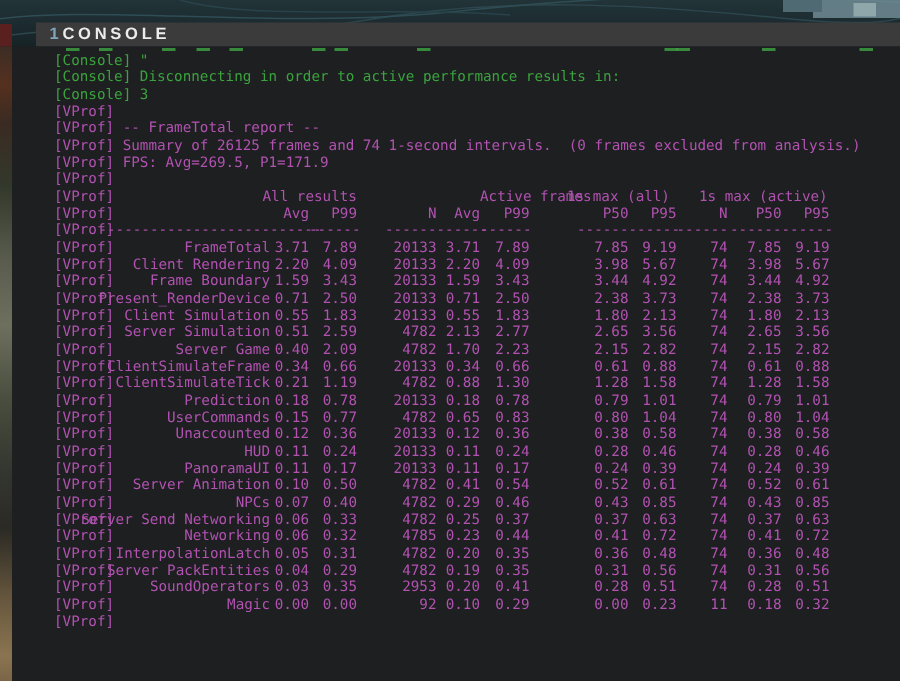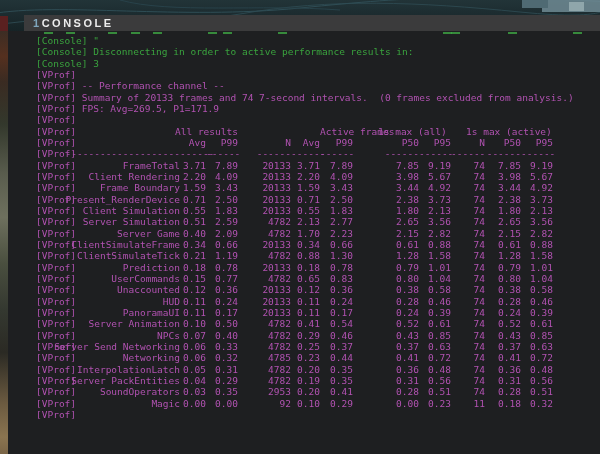--- a/index.html
+++ b/index.html
@@ -61,22 +61,22 @@
   <span class="tab-text"><span class="tab-num">1</span><span class="tab-title">CONSOLE</span></span>
 </div>
 
 <div class="console-body">
   <div class="frag"></div>
   <div class="lines">
       <div class="line green plain"><span class="">[Console]</span><span class=""> "</span></div>
       <div class="line green plain"><span class="">[Console]</span><span class=""> Disconnecting in order to active performance results in:</span></div>
       <div class="line green plain"><span class="">[Console]</span><span class=""> 3</span></div>
       <div class="line magenta plain"><span class="">[VProf]</span><span class=""> </span></div>
-      <div class="line magenta plain"><span class="">[VProf]</span><span class=""> -- Performance channel --</span></div>
-      <div class="line magenta plain"><span class="">[VProf]</span><span class=""> Summary of 20133 frames and 74 7-second intervals.  (0 frames excluded from analysis.)</span></div>
+      <div class="line magenta plain"><span class="">[VProf]</span><span class=""> -- FrameTotal report --</span></div>
+      <div class="line magenta plain"><span class="">[VProf]</span><span class=""> Summary of 26125 frames and 74 1-second intervals.  (0 frames excluded from analysis.)</span></div>
       <div class="line magenta plain"><span class="">[VProf]</span><span class=""> FPS: Avg=269.5, P1=171.9</span></div>
       <div class="line magenta plain"><span class="">[VProf]</span><span class=""> </span></div>
       <div class="line magenta"><span class="prefix-abs">[VProf]</span><span class="ghdr" style="left: 167px;">All results</span><span class="ghdr" style="left: 268px; margin-left: 44px;">Active frames</span><span class="ghdr" style="left: 370px;">1s max (all)</span><span class="ghdr" style="left: 458px;">1s max (active)</span></div>
       <div class="line magenta"><span class="prefix-abs">[VProf]</span><span class="cells"><span class="cell" style="width: 144px;"></span><span class="cell" style="width: 26px;">Avg</span><span class="cell" style="width: 32px;">P99</span><span class="cell" style="width: 53px;">N</span><span class="cell" style="width: 29px;">Avg</span><span class="cell" style="width: 33px;">P99</span><span class="cell" style="width: 66px;">P50</span><span class="cell" style="width: 32px;">P95</span><span class="cell" style="width: 34px;">N</span><span class="cell" style="width: 36px;">P50</span><span class="cell" style="width: 32px;">P95</span></span></div>
       <div class="line magenta"><span class="prefix-abs">[VProf]</span><span class="cells"><span class="cell" style="width: 144px;">--------------------</span><span class="cell" style="width: 26px;">------</span><span class="cell" style="width: 32px;">------</span><span class="cell" style="width: 53px;">------</span><span class="cell" style="width: 29px;">------</span><span class="cell" style="width: 33px;">------</span><span class="cell" style="width: 66px;">------</span><span class="cell" style="width: 32px;">------</span><span class="cell" style="width: 34px;">------</span><span class="cell" style="width: 36px;">------</span><span class="cell" style="width: 32px;">------</span></span></div>
       <div class="line magenta"><span class="prefix-abs">[VProf]</span><span class="cells"><span class="cell" style="width: 144px;">FrameTotal</span><span class="cell" style="width: 26px;">3.71</span><span class="cell" style="width: 32px;">7.89</span><span class="cell" style="width: 53px;">20133</span><span class="cell" style="width: 29px;">3.71</span><span class="cell" style="width: 33px;">7.89</span><span class="cell" style="width: 66px;">7.85</span><span class="cell" style="width: 32px;">9.19</span><span class="cell" style="width: 34px;">74</span><span class="cell" style="width: 36px;">7.85</span><span class="cell" style="width: 32px;">9.19</span></span></div>
       <div class="line magenta"><span class="prefix-abs">[VProf]</span><span class="cells"><span class="cell" style="width: 144px;">Client Rendering</span><span class="cell" style="width: 26px;">2.20</span><span class="cell" style="width: 32px;">4.09</span><span class="cell" style="width: 53px;">20133</span><span class="cell" style="width: 29px;">2.20</span><span class="cell" style="width: 33px;">4.09</span><span class="cell" style="width: 66px;">3.98</span><span class="cell" style="width: 32px;">5.67</span><span class="cell" style="width: 34px;">74</span><span class="cell" style="width: 36px;">3.98</span><span class="cell" style="width: 32px;">5.67</span></span></div>
       <div class="line magenta"><span class="prefix-abs">[VProf]</span><span class="cells"><span class="cell" style="width: 144px;">Frame Boundary</span><span class="cell" style="width: 26px;">1.59</span><span class="cell" style="width: 32px;">3.43</span><span class="cell" style="width: 53px;">20133</span><span class="cell" style="width: 29px;">1.59</span><span class="cell" style="width: 33px;">3.43</span><span class="cell" style="width: 66px;">3.44</span><span class="cell" style="width: 32px;">4.92</span><span class="cell" style="width: 34px;">74</span><span class="cell" style="width: 36px;">3.44</span><span class="cell" style="width: 32px;">4.92</span></span></div>
       <div class="line magenta"><span class="prefix-abs">[VProf]</span><span class="cells"><span class="cell" style="width: 144px;">Present_RenderDevice</span><span class="cell" style="width: 26px;">0.71</span><span class="cell" style="width: 32px;">2.50</span><span class="cell" style="width: 53px;">20133</span><span class="cell" style="width: 29px;">0.71</span><span class="cell" style="width: 33px;">2.50</span><span class="cell" style="width: 66px;">2.38</span><span class="cell" style="width: 32px;">3.73</span><span class="cell" style="width: 34px;">74</span><span class="cell" style="width: 36px;">2.38</span><span class="cell" style="width: 32px;">3.73</span></span></div>
       <div class="line magenta"><span class="prefix-abs">[VProf]</span><span class="cells"><span class="cell" style="width: 144px;">Client Simulation</span><span class="cell" style="width: 26px;">0.55</span><span class="cell" style="width: 32px;">1.83</span><span class="cell" style="width: 53px;">20133</span><span class="cell" style="width: 29px;">0.55</span><span class="cell" style="width: 33px;">1.83</span><span class="cell" style="width: 66px;">1.80</span><span class="cell" style="width: 32px;">2.13</span><span class="cell" style="width: 34px;">74</span><span class="cell" style="width: 36px;">1.80</span><span class="cell" style="width: 32px;">2.13</span></span></div>

